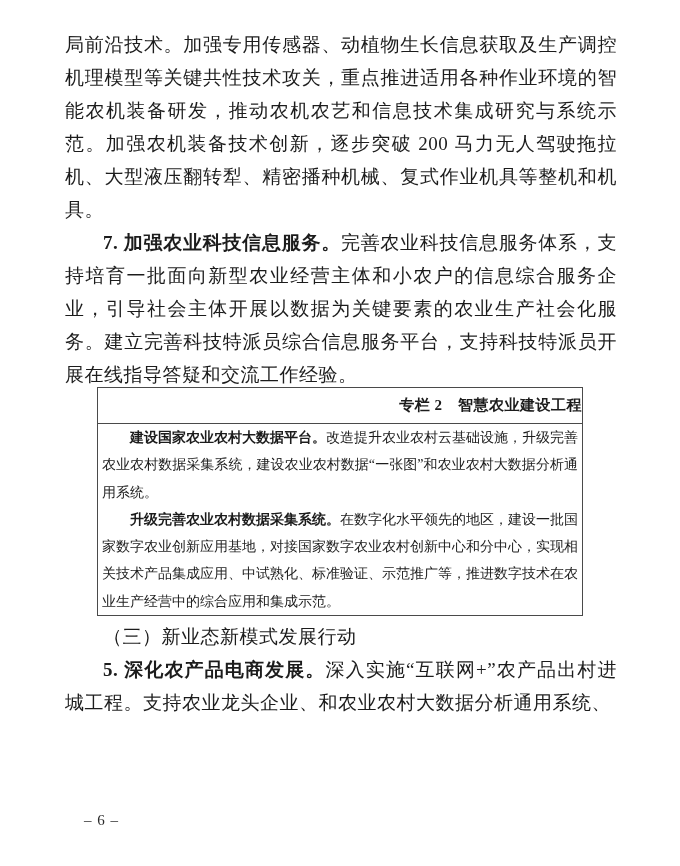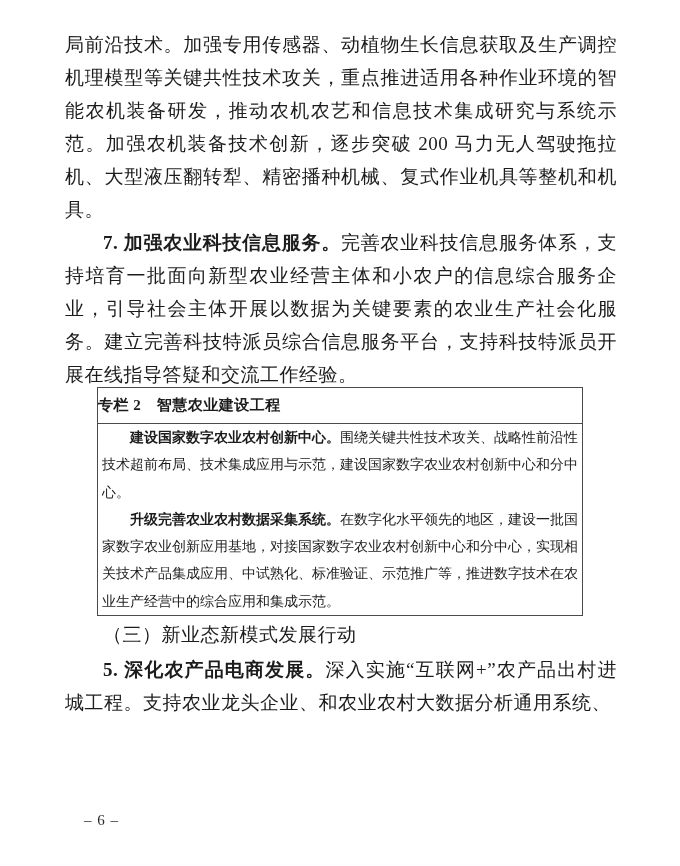--- a/index.html
+++ b/index.html
@@ -31,38 +31,38 @@
   .column-box {
     box-sizing: border-box;
     width: 486px;
     margin: -4px 0 0 32px;
     border: 1px solid #4a4a4a;
     background: #ffffff;
   }
   .box-title {
     height: 35px;
     line-height: 35px;
-    text-align: left;
+    text-align: right;
     font-size: 15px;
     font-weight: bold;
     border-bottom: 1px solid #4a4a4a;
     letter-spacing: 0.5px;
   }
   .box-body {
     padding: 0 4px;
   }
   .box-para {
     margin: 0;
     font-size: 14px;
     line-height: 27.3px;
     text-align: justify;
     text-justify: inter-character;
     text-indent: 2em;
   }
-  .subsection { margin-top: 4px; font-family: Liberation Mono, monospace; }
+  .subsection { margin-top: 4px; }
   .page-number {
     position: absolute;
     left: 84px;
     top: 812px;
     font-size: 15px;
     letter-spacing: 1px;
     color: #2a2a2a;
   }
 </style>
 </head>
@@ -70,21 +70,21 @@
 
 <div class="page">
 
   <p class="para">局前沿技术。加强专用传感器、动植物生长信息获取及生产调控机理模型等关键共性技术攻关，重点推进适用各种作业环境的智能农机装备研发，推动农机农艺和信息技术集成研究与系统示范。加强农机装备技术创新，逐步突破 200 马力无人驾驶拖拉机、大型液压翻转犁、精密播种机械、复式作业机具等整机和机具。</p>
 
   <p class="para indent"><span class="lead">7. 加强农业科技信息服务。</span><span>完善农业科技信息服务体系，支持培育一批面向新型农业经营主体和小农户的信息综合服务企业，引导社会主体开展以数据为关键要素的农业生产社会化服务。建立完善科技特派员综合信息服务平台，支持科技特派员开展在线指导答疑和交流工作经验。</span></p>
 
   <div class="column-box">
     <div class="box-title">专栏 2　智慧农业建设工程</div>
     <div class="box-body">
-      <p class="box-para"><span class="lead">建设国家数字农业农村创新中心。</span><span>围绕关键共性技术攻关、战略性前沿性技术超前布局、技术集成应用与示范，建设国家数字农业农村创新中心和分中心。</span></p>
+      <p class="box-para"><span class="lead">建设国家农业农村大数据平台。</span><span>改造提升农业农村云基础设施，升级完善农业农村数据采集系统，建设农业农村数据“一张图”和农业农村大数据分析通用系统。</span></p>
       <p class="box-para"><span class="lead">升级完善农业农村数据采集系统。</span><span>在数字化水平领先的地区，建设一批国家数字农业创新应用基地，对接国家数字农业农村创新中心和分中心，实现相关技术产品集成应用、中试熟化、标准验证、示范推广等，推进数字技术在农业生产经营中的综合应用和集成示范。</span></p>
     </div>
   </div>
 
   <p class="para indent subsection">（三）新业态新模式发展行动</p>
 
   <p class="para indent"><span class="lead">5. 深化农产品电商发展。</span><span>深入实施“互联网+”农产品出村进城工程。支持农业龙头企业、和农业农村大数据分析通用系统、</span></p>
 
   <div class="page-number">– 6 –</div>
 

